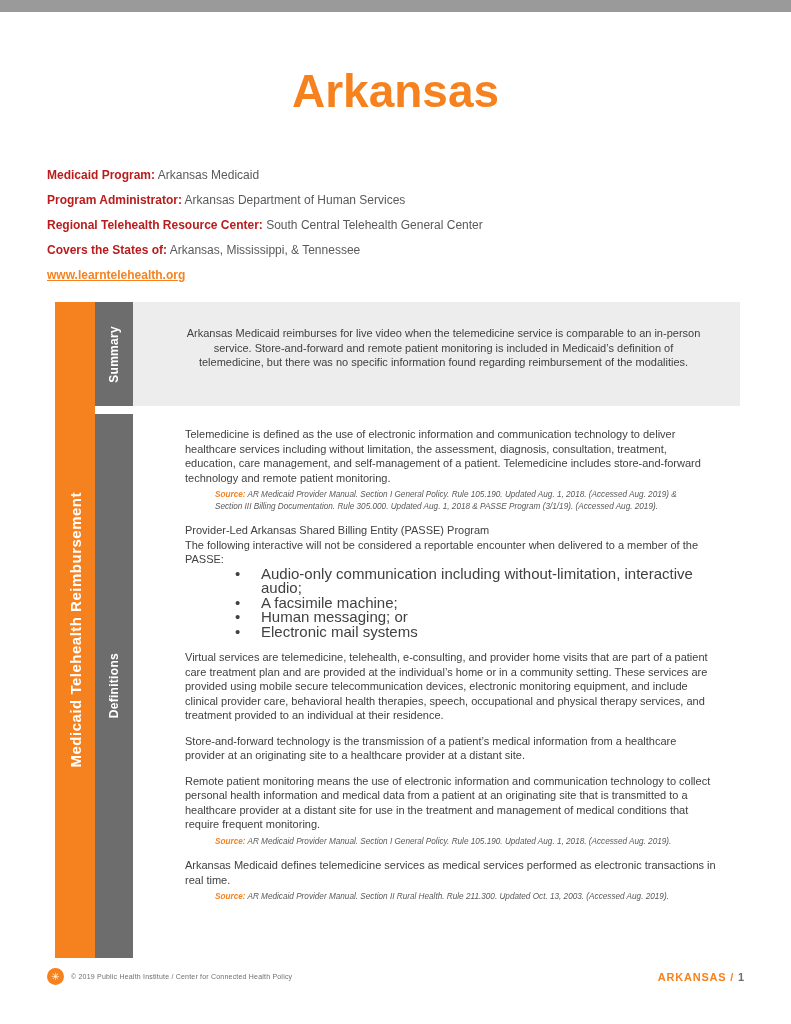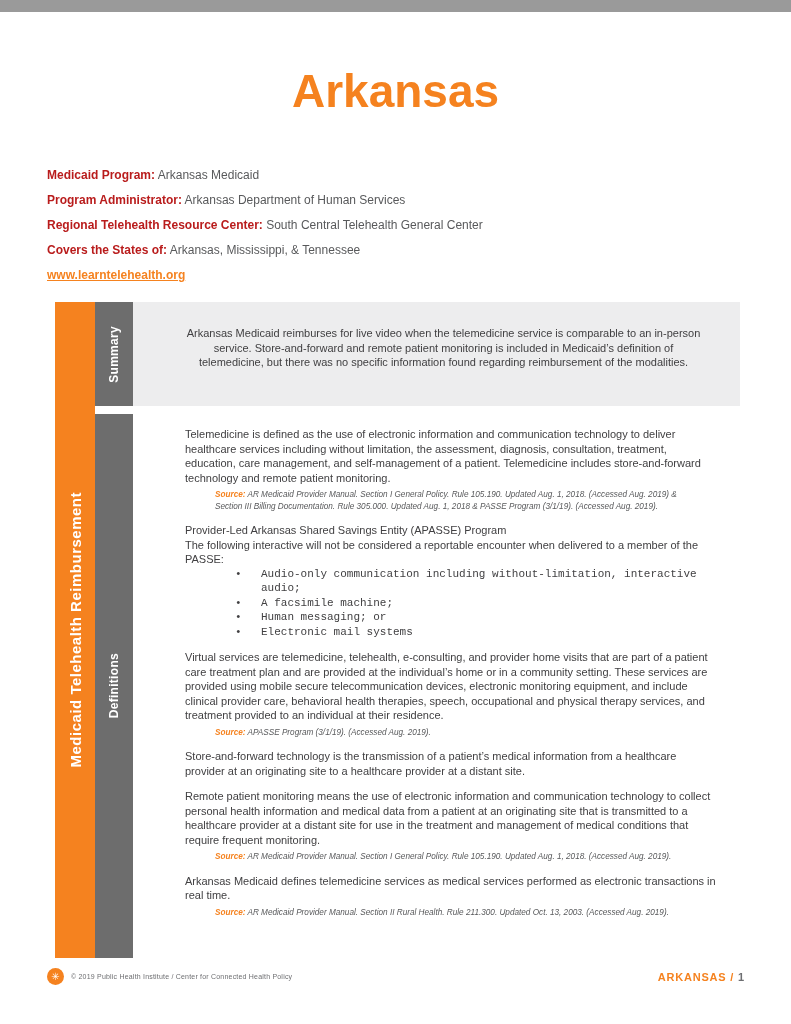--- a/index.html
+++ b/index.html
@@ -56,21 +56,21 @@
   }
   .tight{margin-bottom:0;}
   .source{
     margin:-7px 0 11px 30px;padding-right:38px;
     font-size:8.2px;line-height:11.5px;font-style:italic;color:var(--muted-text);
   }
   .source-label{color:var(--accent);font-weight:bold;}
   .bullets{list-style:none;margin:0 0 11px 50px;}
   .bullets li{
     position:relative;padding-left:26px;
-    font-size:11px;line-height:14.5px;color:var(--body-text);font-family:Liberation Mono, monospace;
+    font-size:15px;line-height:14.5px;color:var(--body-text);
   }
   .bullets li::before{content:"\2022";position:absolute;left:0;}
   .summary-text{font-size:11px;line-height:14.5px;color:var(--body-text);}
   .footer{
     position:absolute;left:47px;top:956px;width:698px;
     display:flex;align-items:center;justify-content:space-between;
   }
   .footer-left{display:flex;align-items:center;gap:7px;}
   .logo{
     width:17px;height:17px;border-radius:50%;background:var(--accent);
@@ -131,36 +131,32 @@
       </div>
       <div class="content content-defs">
 
         <p class="body-text">Telemedicine is defined as the use of electronic information and communication technology to deliver healthcare services including without limitation, the assessment, diagnosis, consultation, treatment, education, care management, and self-management of a patient. Telemedicine includes store-and-forward technology and remote patient monitoring.</p>
 
         <p class="source">
           <span class="source-label">Source:</span>
           <span class="source-text">AR Medicaid Provider Manual. Section I General Policy.  Rule 105.190.  Updated Aug. 1, 2018.  (Accessed Aug. 2019) &amp; Section III Billing Documentation.  Rule 305.000.  Updated Aug. 1, 2018 &amp; PASSE Program (3/1/19).  (Accessed Aug. 2019).</span>
         </p>
 
-        <p class="body-text tight">Provider-Led Arkansas Shared Savings Entity (APASSE) Program</p>
+        <p class="body-text tight">Provider-Led Arkansas Shared Billing Entity (PASSE) Program</p>
         <p class="body-text tight">The following interactive will not be considered a reportable encounter when delivered to a member of the PASSE:</p>
 
         <ul class="bullets">
           <li>Audio-only communication including without-limitation, interactive audio;</li>
           <li>A facsimile machine;</li>
           <li>Human messaging; or</li>
           <li>Electronic mail systems</li>
         </ul>
 
         <p class="body-text">Virtual services are telemedicine, telehealth, e-consulting, and provider home visits that are part of a patient care treatment plan and are provided at the individual’s home or in a community setting. These services are provided using mobile secure telecommunication devices, electronic monitoring equipment, and include clinical provider care, behavioral health therapies, speech, occupational and physical therapy services, and treatment provided to an individual at their residence.</p>
 
-        <p class="source">
-          <span class="source-label">Source:</span>
-          <span class="source-text">APASSE Program (3/1/19).  (Accessed Aug. 2019).</span>
-        </p>
 
         <p class="body-text">Store-and-forward technology is the transmission of a patient’s medical information from a healthcare provider at an originating site to a healthcare provider at a distant site.</p>
 
         <p class="body-text">Remote patient monitoring means the use of electronic information and communication technology to collect personal health information and medical data from a patient at an originating site that is transmitted to a healthcare provider at a distant site for use in the treatment and management of medical conditions that require frequent monitoring.</p>
 
         <p class="source">
           <span class="source-label">Source:</span>
           <span class="source-text">AR Medicaid Provider Manual. Section I General Policy.  Rule 105.190.  Updated Aug. 1, 2018.  (Accessed Aug. 2019).</span>
         </p>
 

